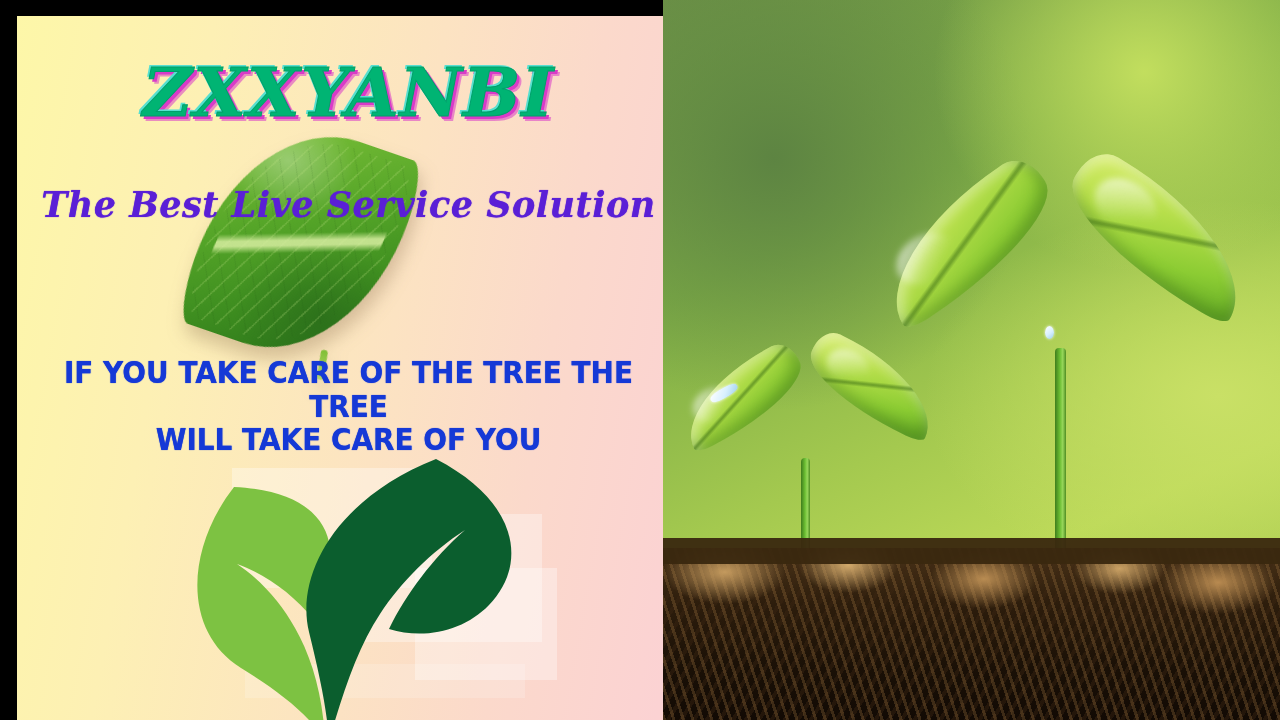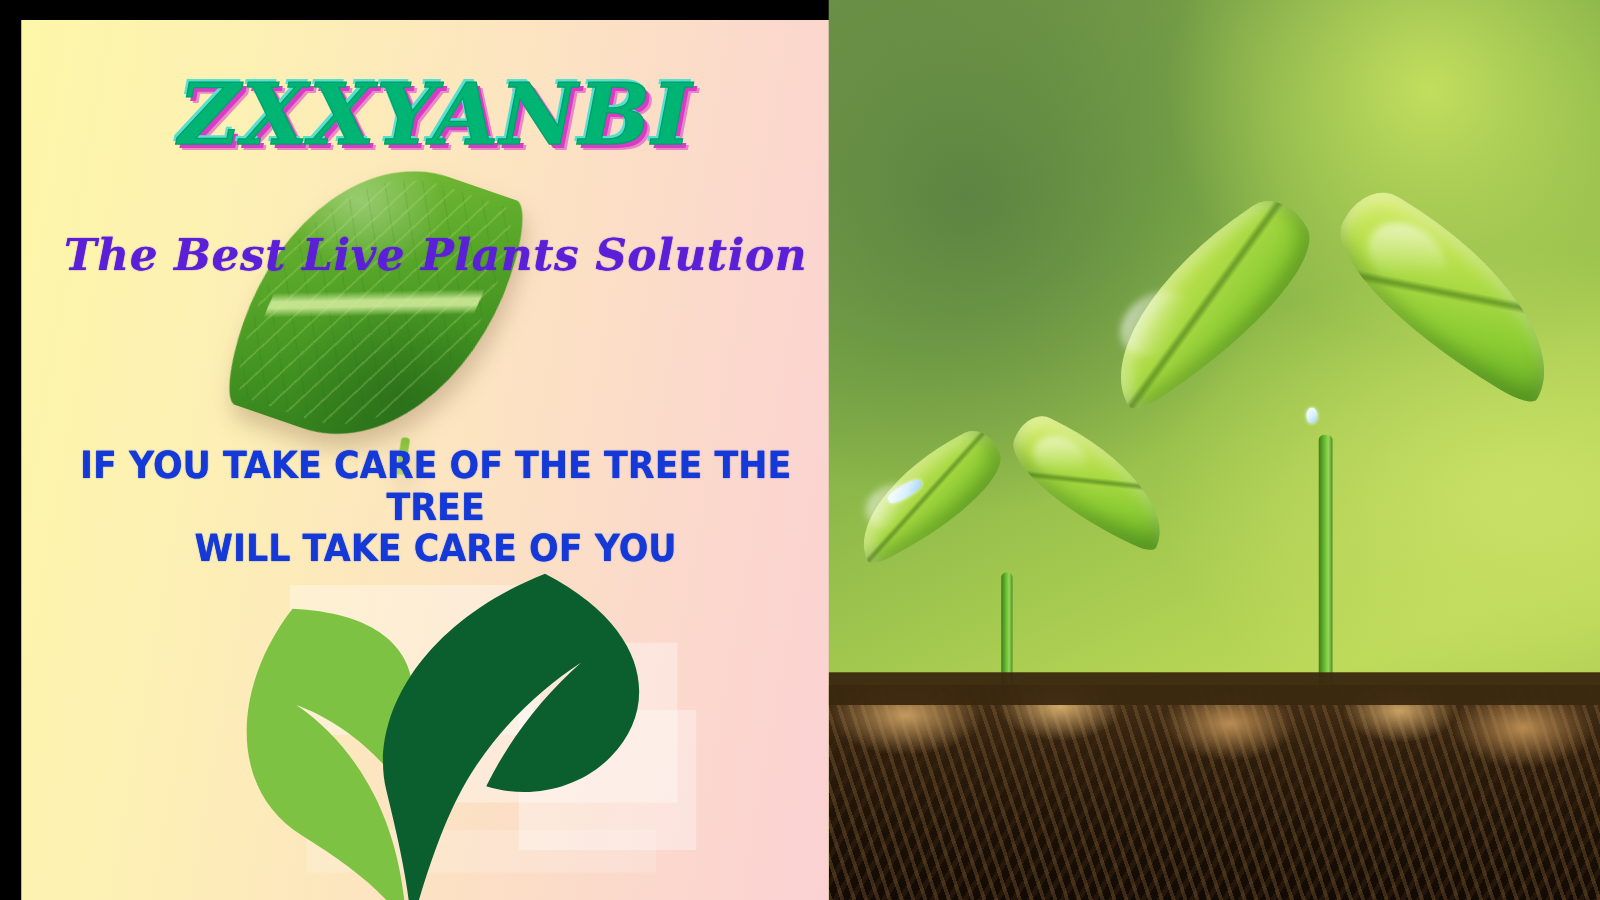--- a/index.html
+++ b/index.html
@@ -181,21 +181,21 @@
       <div class="midrib"></div>
       <div class="stem"></div>
     </div>
 
     <svg id="leaf-logo" viewBox="0 0 380 285">
       <path fill="#7dc242" d="M57 31 C8 94 6 176 64 212 C101 235 132 258 148 285 C146 238 134 200 118 172 C104 147 84 124 60 108 C88 118 117 139 136 163 C150 144 156 118 153 92 C149 58 119 34 57 31 Z"></path>
       <path fill="#0b5e2e" d="M259 3 C160 42 118 118 132 176 C143 221 150 254 152 285 C166 236 181 191 203 158 C224 126 254 96 288 74 C256 102 229 138 212 173 C247 184 287 175 312 149 C350 110 344 47 259 3 Z"></path>
     </svg>
 
     <div id="brand-title">ZXXYANBI</div>
-    <div id="tagline-script">The Best Live Plants Solution</div>
+    <div id="tagline-script">The Best Live Service Solution</div>
     <div id="quote-line">
       <div>IF YOU TAKE CARE OF THE TREE THE TREE</div>
       <div>WILL TAKE CARE OF YOU</div>
     </div>
   </div>
 
   <div id="right-panel">
 
     <div class="sprout" id="sprout-big" style="left:392px;top:348px;">
       <div class="pleaf leaf-l">

